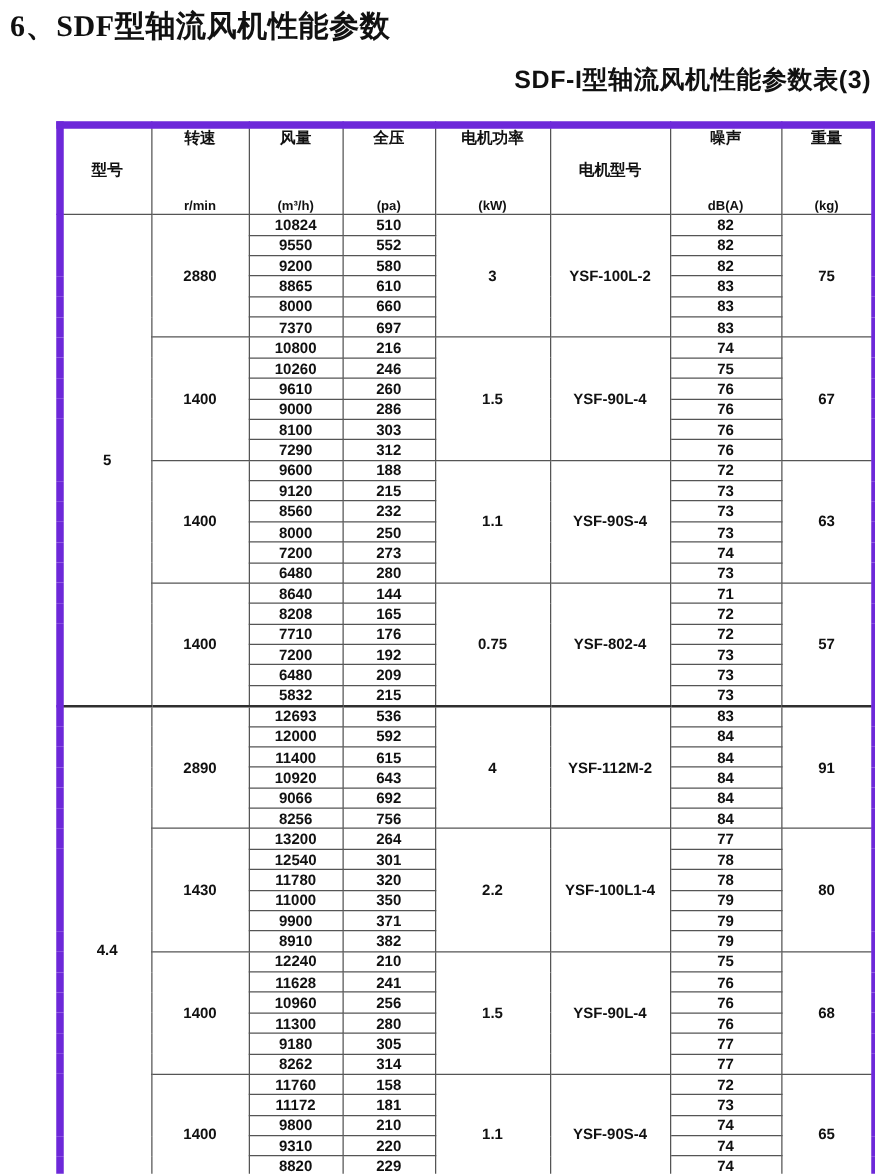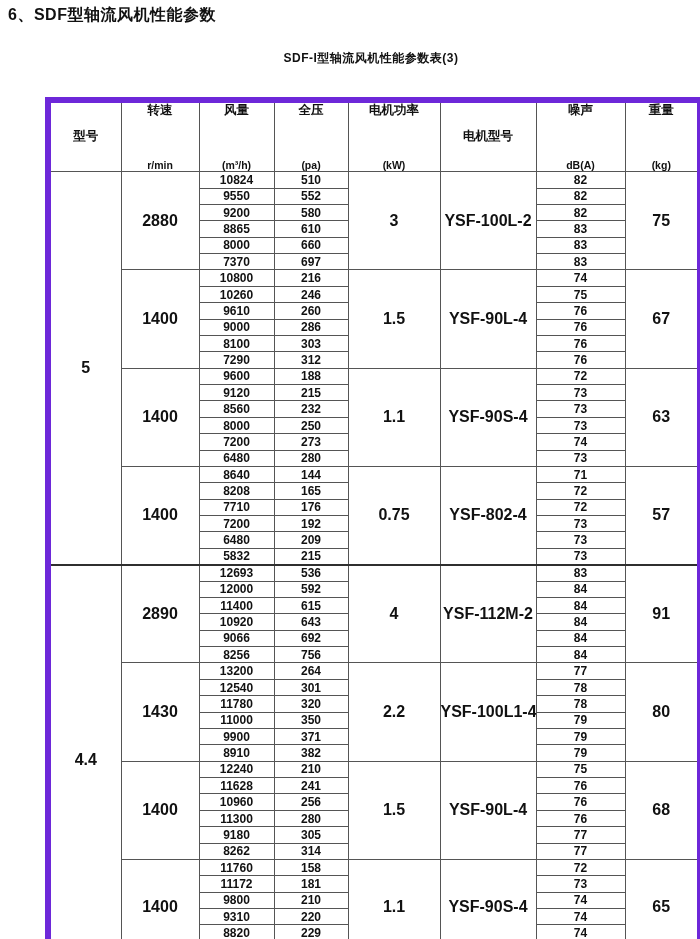--- a/index.html
+++ b/index.html
@@ -3,45 +3,45 @@
 <meta charset="utf-8">
 <style>
   html,body{margin:0;padding:0;}
   body{
     width:700px;height:939px;position:relative;background:#ffffff;
     font-family:"Liberation Sans","DejaVu Sans",sans-serif;color:#111;
     overflow:hidden;
   }
   .heading{
     position:absolute;left:8px;top:5px;
-    font-size:16px;font-weight:700;letter-spacing:0.5px;white-space:nowrap;
+    font-size:24px;font-weight:700;letter-spacing:0.5px;white-space:nowrap;font-family:Liberation Serif, serif;
   }
   .table-title{
-    position:absolute;left:45px;top:50px;width:652px;text-align:center;
-    font-size:12px;font-weight:700;letter-spacing:0.5px;
+    position:absolute;left:45px;top:50px;width:652px;text-align:right;
+    font-size:20px;font-weight:700;letter-spacing:0.5px;
   }
   table.perf{
     position:absolute;left:45px;top:97px;width:652px;
     border-collapse:collapse;table-layout:fixed;
     border:6px solid #6d28d9;
   }
   col.c0{width:73px}col.c1{width:78px}col.c2{width:75px}col.c3{width:74px}
   col.c4{width:92px}col.c5{width:96px}col.c6{width:89px}col.c7{width:75px}
   th,td{
     border:1px solid #555;padding:0;margin:0;
     text-align:center;vertical-align:middle;font-weight:700;
     overflow:hidden;white-space:nowrap;
   }
   thead tr{height:43px;}
   th .hl{font-size:12.5px;line-height:1.25;}
   th .hs{font-size:10.5px;line-height:1.2;margin-top:40px;}
   tbody tr{height:16.39px;}
   tbody td{font-size:12px;line-height:1;}
   td.num{font-size:12px;}
-  td.grp,td.model{font-size:16px;}
+  td.grp,td.model{font-size:12px;}
   td.mend{border-bottom:2px solid #2f2f2f;}
 </style>
 </head>
 <body>
 
 <div class="heading">6、SDF型轴流风机性能参数</div>
 <div class="table-title">SDF-I型轴流风机性能参数表(3)</div>
 
 <table class="perf">
   <colgroup>

